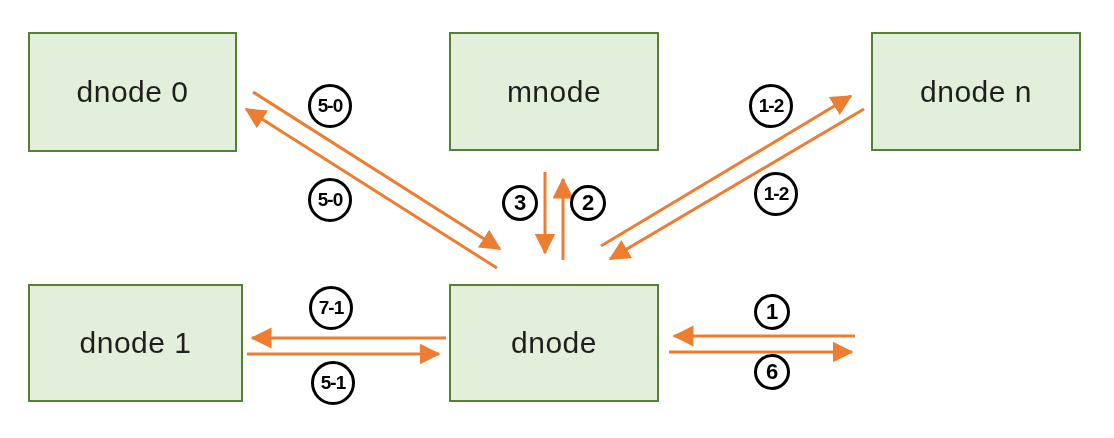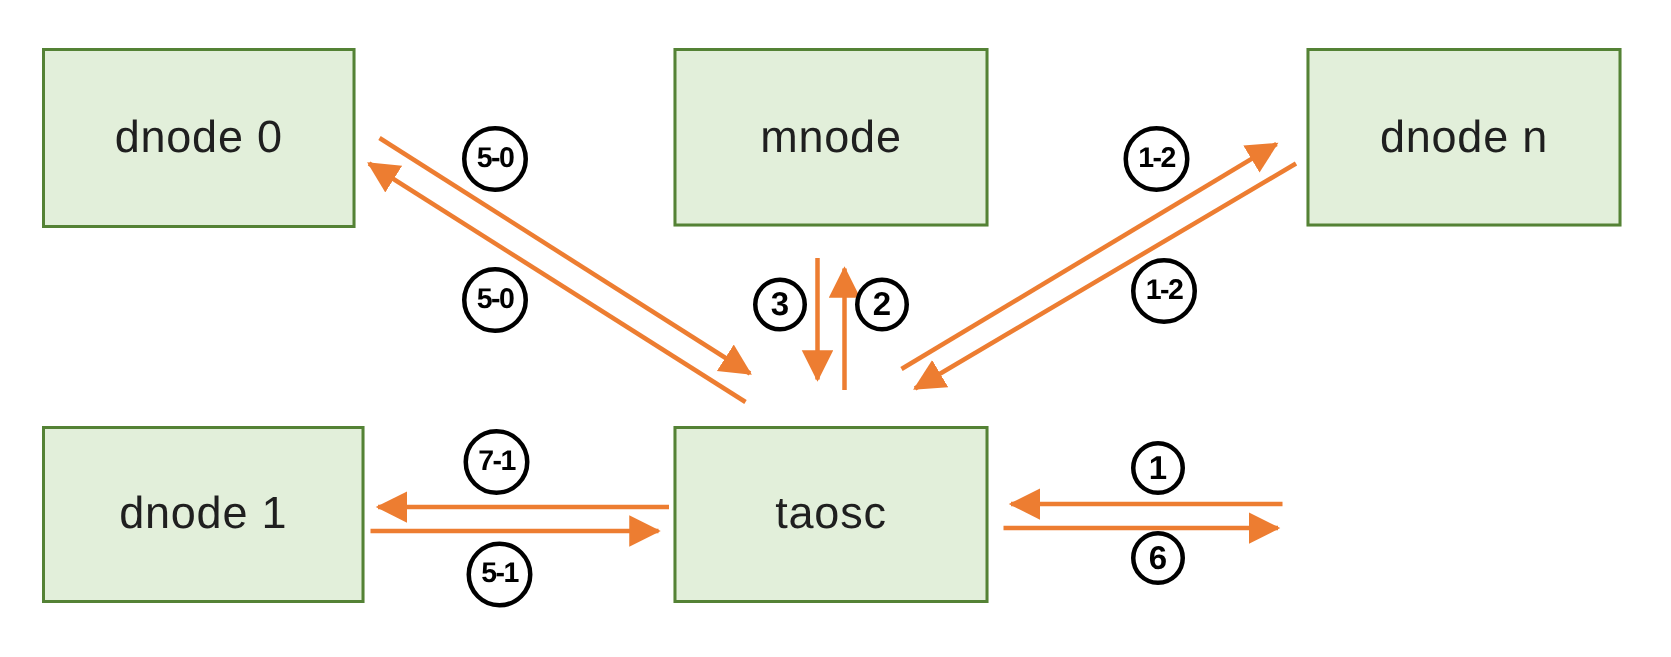--- a/index.html
+++ b/index.html
@@ -118,21 +118,21 @@
   <div class="node n-dnoden">
     <span class="node-label">dnode n</span>
   </div>
   <div class="node n-mnode">
     <span class="node-label">mnode</span>
   </div>
   <div class="node n-dnode1">
     <span class="node-label">dnode 1</span>
   </div>
   <div class="node n-taosc">
-    <span class="node-label">taosc</span>
+    <span class="node-label">dnode</span>
   </div>
 
   <div class="edge-label multi el-5-0">5-0</div>
   <div class="edge-label multi el-4-0">5-0</div>
   <div class="edge-label single el-3">3</div>
   <div class="edge-label single el-2">2</div>
   <div class="edge-label multi el-4-2">1-2</div>
   <div class="edge-label multi el-5-2">1-2</div>
   <div class="edge-label multi el-4-1">7-1</div>
   <div class="edge-label multi el-5-1">5-1</div>

